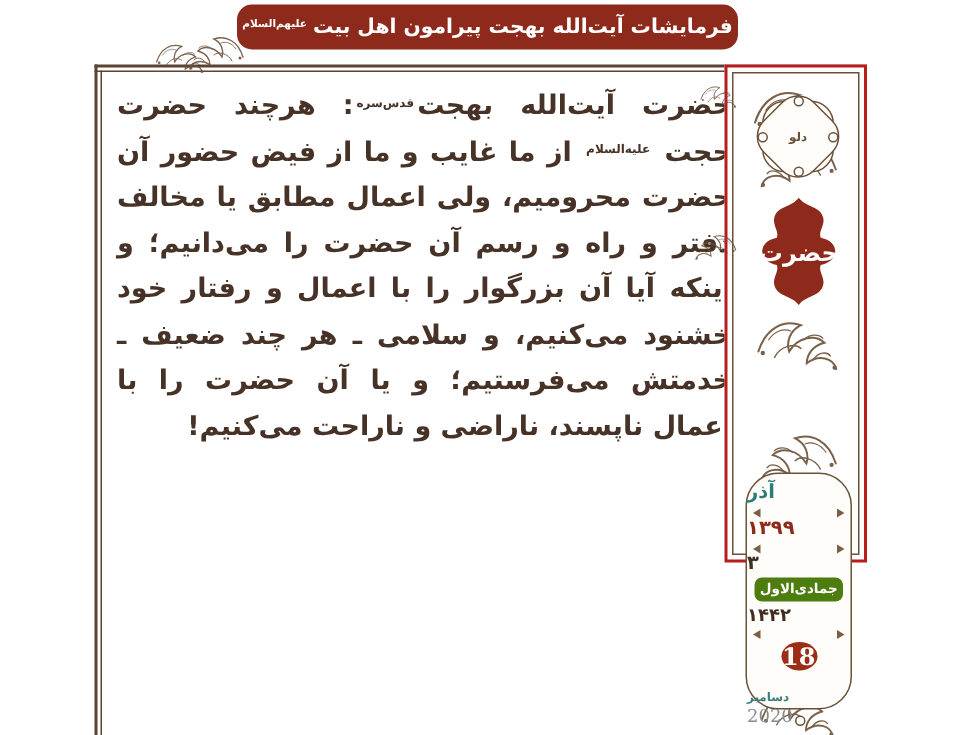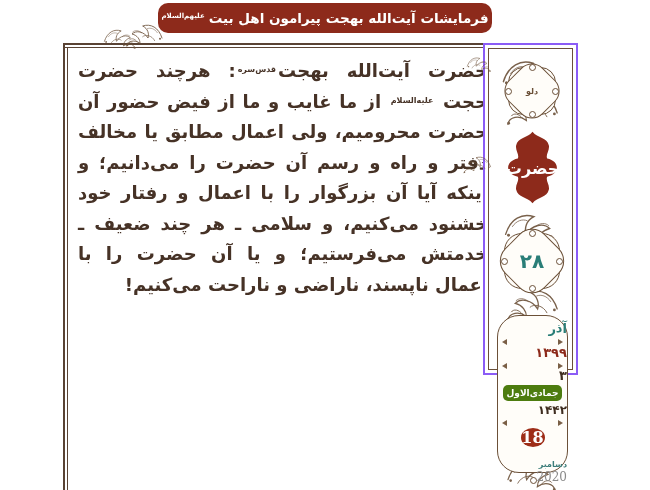--- a/index.html
+++ b/index.html
@@ -25,21 +25,21 @@
   }
   .quote .hon{font-size:8px;line-height:1;display:inline-block;margin:0 2px;transform:translateY(-5px);}
   .citation{
     position:absolute;left:78px;top:253px;width:410px;
     direction:rtl;text-align:left;
     color:#8f7354;font-weight:bold;font-size:12px;
   }
   
   .column{
     position:absolute;left:483px;top:43px;width:95px;height:332px;
-    background:#ffffff;border:2px solid #8b5cf6;box-sizing:border-box;
+    background:#ffffff;border:2px solid #b91c1c;box-sizing:border-box;
   }
   .column .inner-border{
     position:absolute;inset:3px;border:1px solid #6b5038;pointer-events:none;z-index:1;
   }
   .orn{position:absolute;z-index:2;opacity:.9;}
   .medallion{position:absolute;z-index:3;}
   .medallion .petal{
     position:absolute;inset:0;background:#fffdf9;border:1px solid #6b5038;border-radius:32%;
   }
   .medallion .petal.r45{transform:rotate(45deg);}
@@ -58,21 +58,21 @@
     position:absolute;inset:0;display:flex;align-items:center;justify-content:center;
     color:#ffffff;font-weight:bold;font-size:16px;direction:rtl;z-index:5;
   }
   
   .date-panel{
     position:absolute;left:12px;top:270px;width:71px;height:158px;z-index:4;
     background:#fffdf9;border:1px solid #6b5038;border-radius:22px;
     display:flex;flex-direction:column;align-items:stretch;box-sizing:border-box;
     padding-top:5px;
   }
-  .dp-item{text-align:right;direction:rtl;font-weight:bold;}
+  .dp-item{text-align:left;direction:rtl;font-weight:bold;}
   .dp-solar-month{color:#2a7e78;font-size:13px;line-height:16px;}
   .dp-solar-year{color:#8d2a1b;font-size:13px;line-height:16px;}
   .dp-hijri-day{color:#3f2d20;font-size:13px;line-height:14px;}
   .dp-hijri-badge{
     margin:2px 5px;background:#4d7c0f;color:#fff;font-size:9px;line-height:16px;
     border-radius:5px;font-weight:bold;text-align:center;direction:rtl;
   }
   .dp-hijri-year{color:#3f2d20;font-size:12px;line-height:15px;}
   .dp-greg-circle{
     width:24px;height:24px;border-radius:50%;background:#9e2d18;margin:2px auto 13px auto;
@@ -163,29 +163,20 @@
 
     <div class="weekday-badge">
       <svg width="69" height="82" viewBox="0 0 80 90">
         <path d="M40,3 C46,11 57,9 59,19 C60,25 55,29 57,34 C72,37 72,52 57,55 C55,60 60,64 59,70
                  C57,80 46,78 40,86 C34,78 23,80 21,70 C20,64 25,60 23,55 C8,52 8,37 23,34
                  C25,29 20,25 21,19 C23,9 34,11 40,3 Z" fill="#8d2a1b"></path>
       </svg>
       <div class="w-label">حضرت</div>
     </div>
 
-    <div class="medallion" style="left:19px;top:188px;width:56px;height:56px;">
-      <div class="petal"></div>
-      <div class="petal r45"></div>
-      <div class="dot" style="left:-3px;top:25px;"></div>
-      <div class="dot" style="right:-3px;top:25px;"></div>
-      <div class="dot" style="left:25px;top:-3px;"></div>
-      <div class="dot" style="left:25px;bottom:-3px;"></div>
-      <div class="m-label day-label">۲۸</div>
-    </div>
 
     <div class="date-panel">
       <div class="dp-item dp-solar-month">آذر</div>
       <div class="divider"></div>
       <div class="dp-item dp-solar-year">۱۳۹۹</div>
       <div class="divider"></div>
       <div class="dp-item dp-hijri-day">۳</div>
       <div class="dp-hijri-badge">جمادی‌الاول</div>
       <div class="dp-item dp-hijri-year">۱۴۴۲</div>
       <div class="divider"></div>

